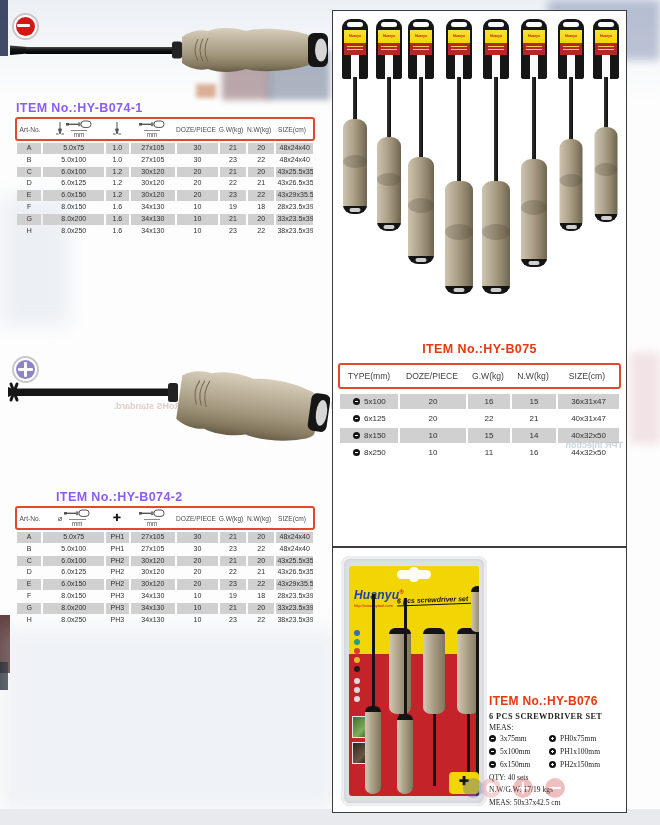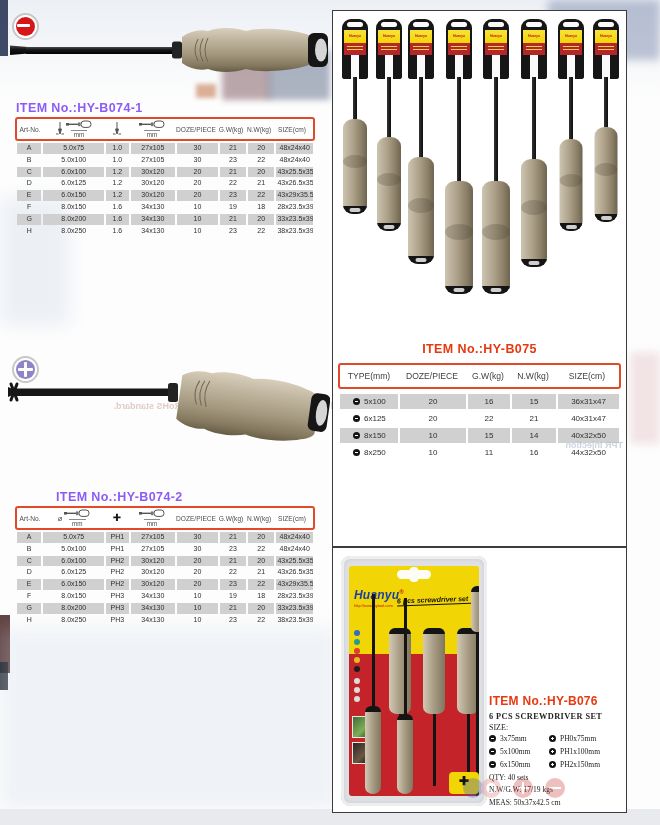--- a/index.html
+++ b/index.html
@@ -704,21 +704,21 @@
       <div class="magnet">
           <div class="x">✚</div>
         </div>
 
     </div>
   </div>
 
   <div class="b076">
     <div class="ttl">ITEM No.:HY-B076</div>
     <div class="sub">6 PCS SCREWDRIVER SET</div>
-    <div class="lbl">SIZE:</div>
+    <div class="lbl">MEAS:</div>
     <div class="szgrid">
       <div class="sz">
           <span class="dot"></span>
           <span>3x75mm</span>
         </div>
       <div class="sz">
           <span class="dot dot-plus"></span>
           <span>PH0x75mm</span>
         </div>
       <div class="sz">

